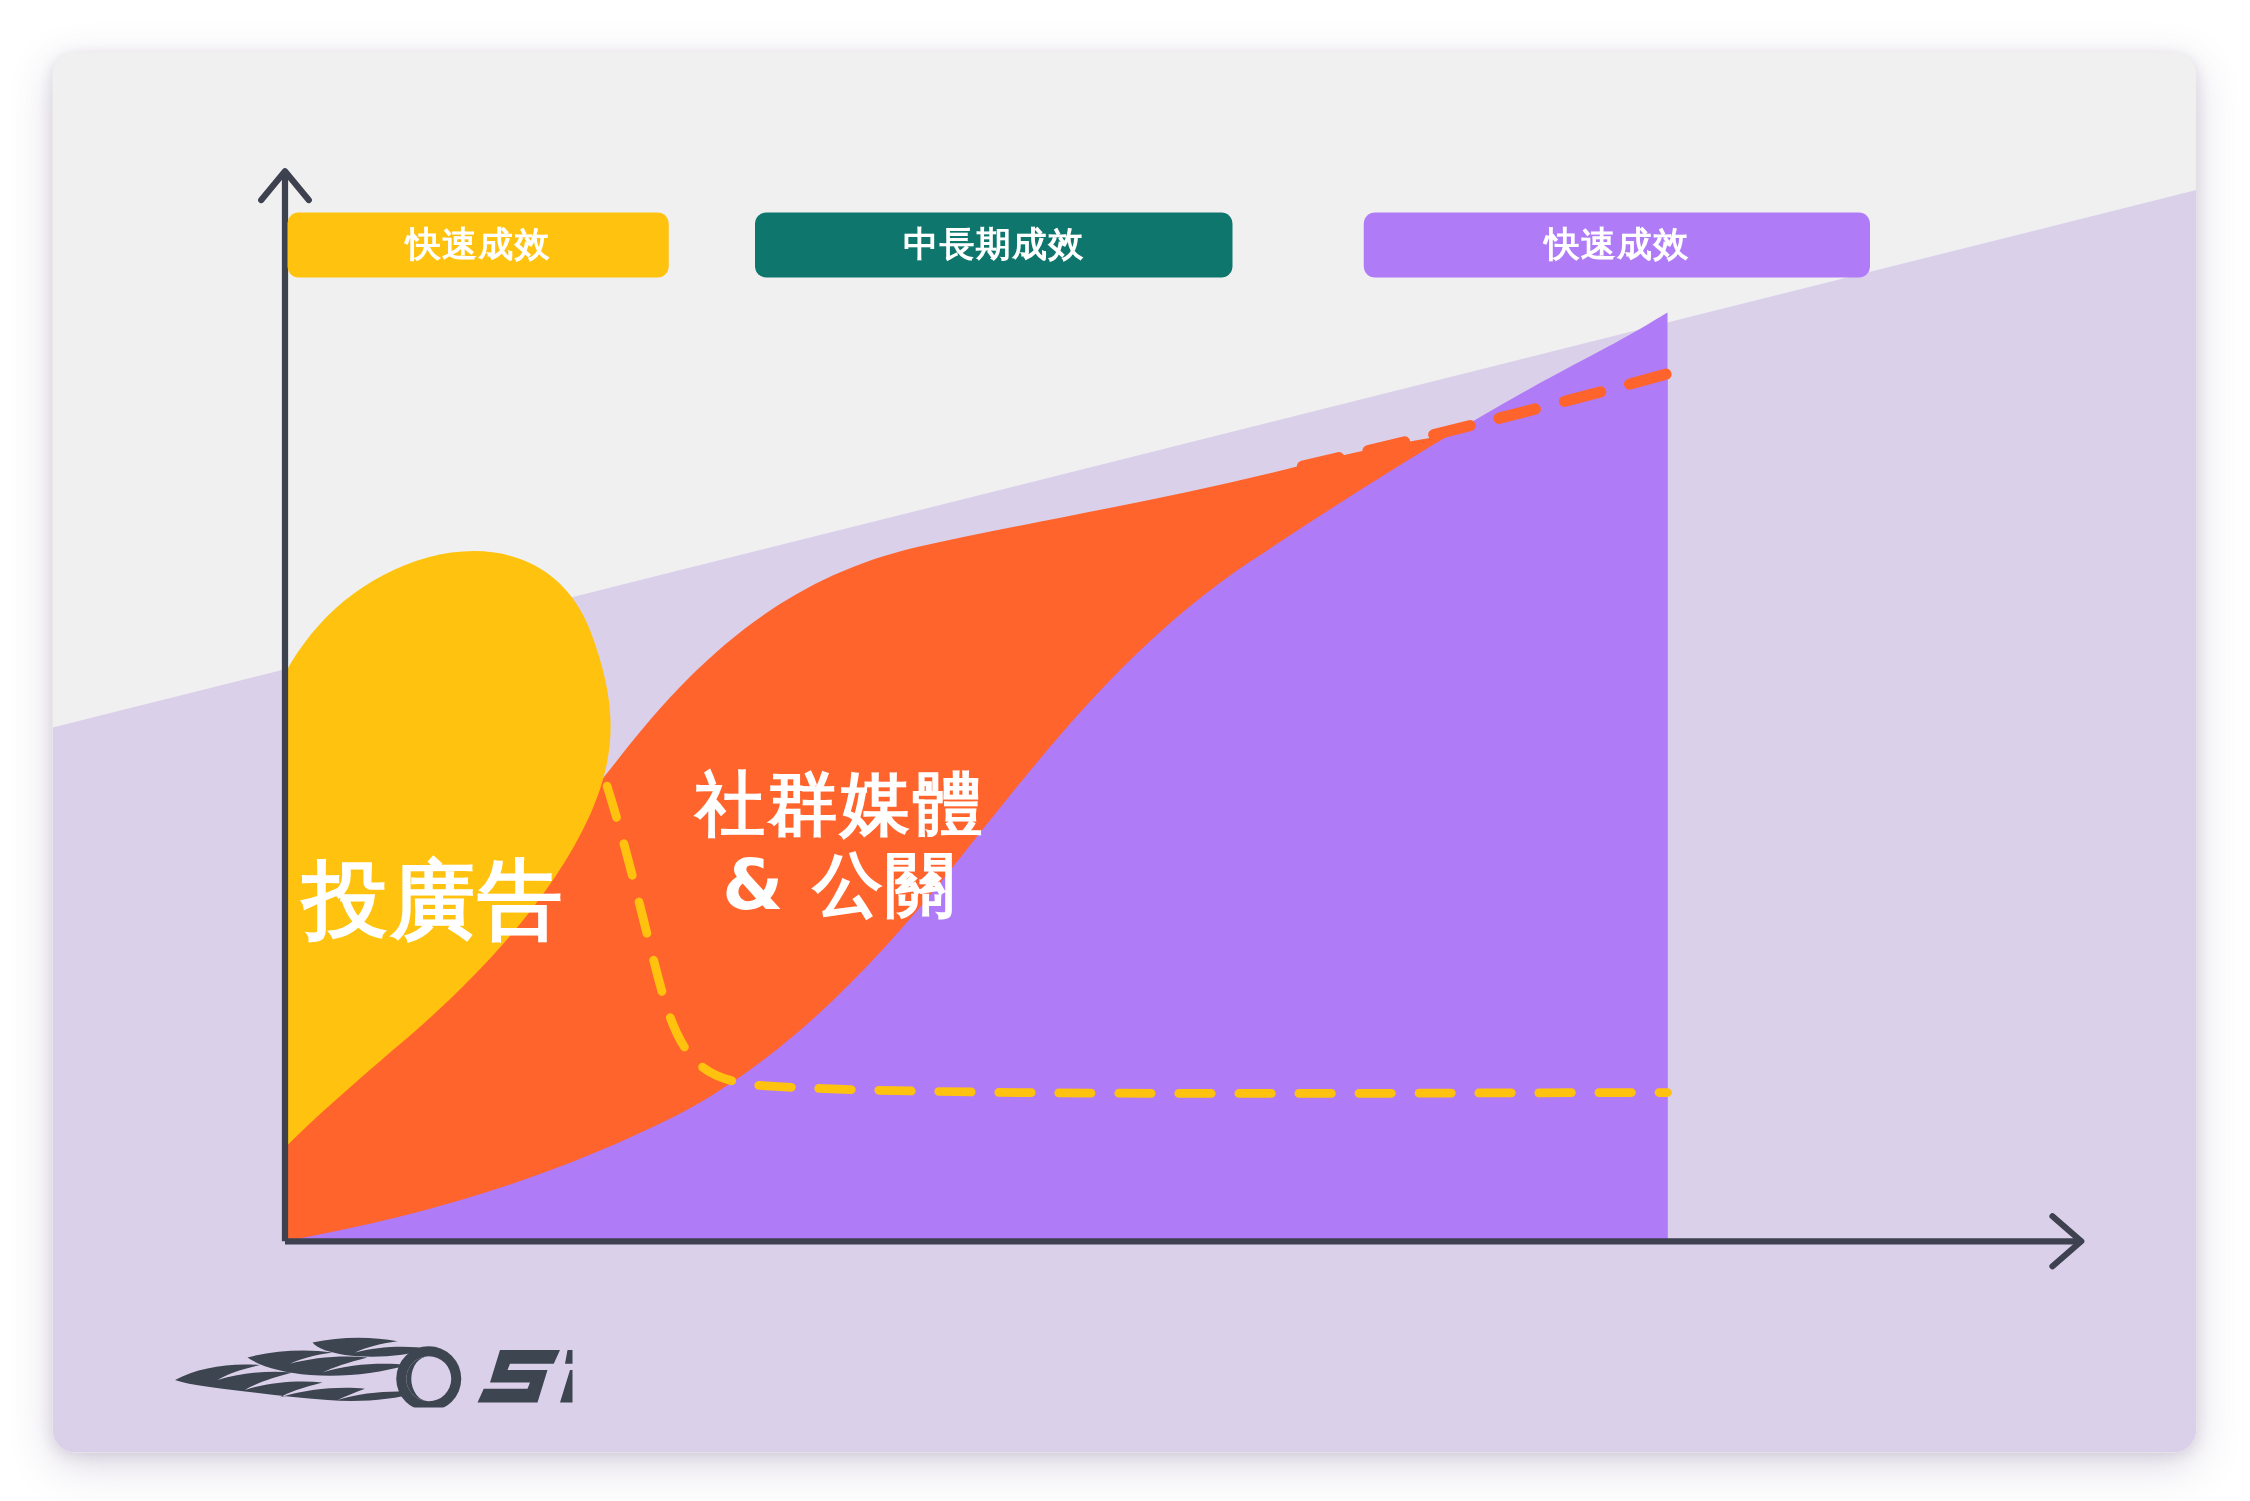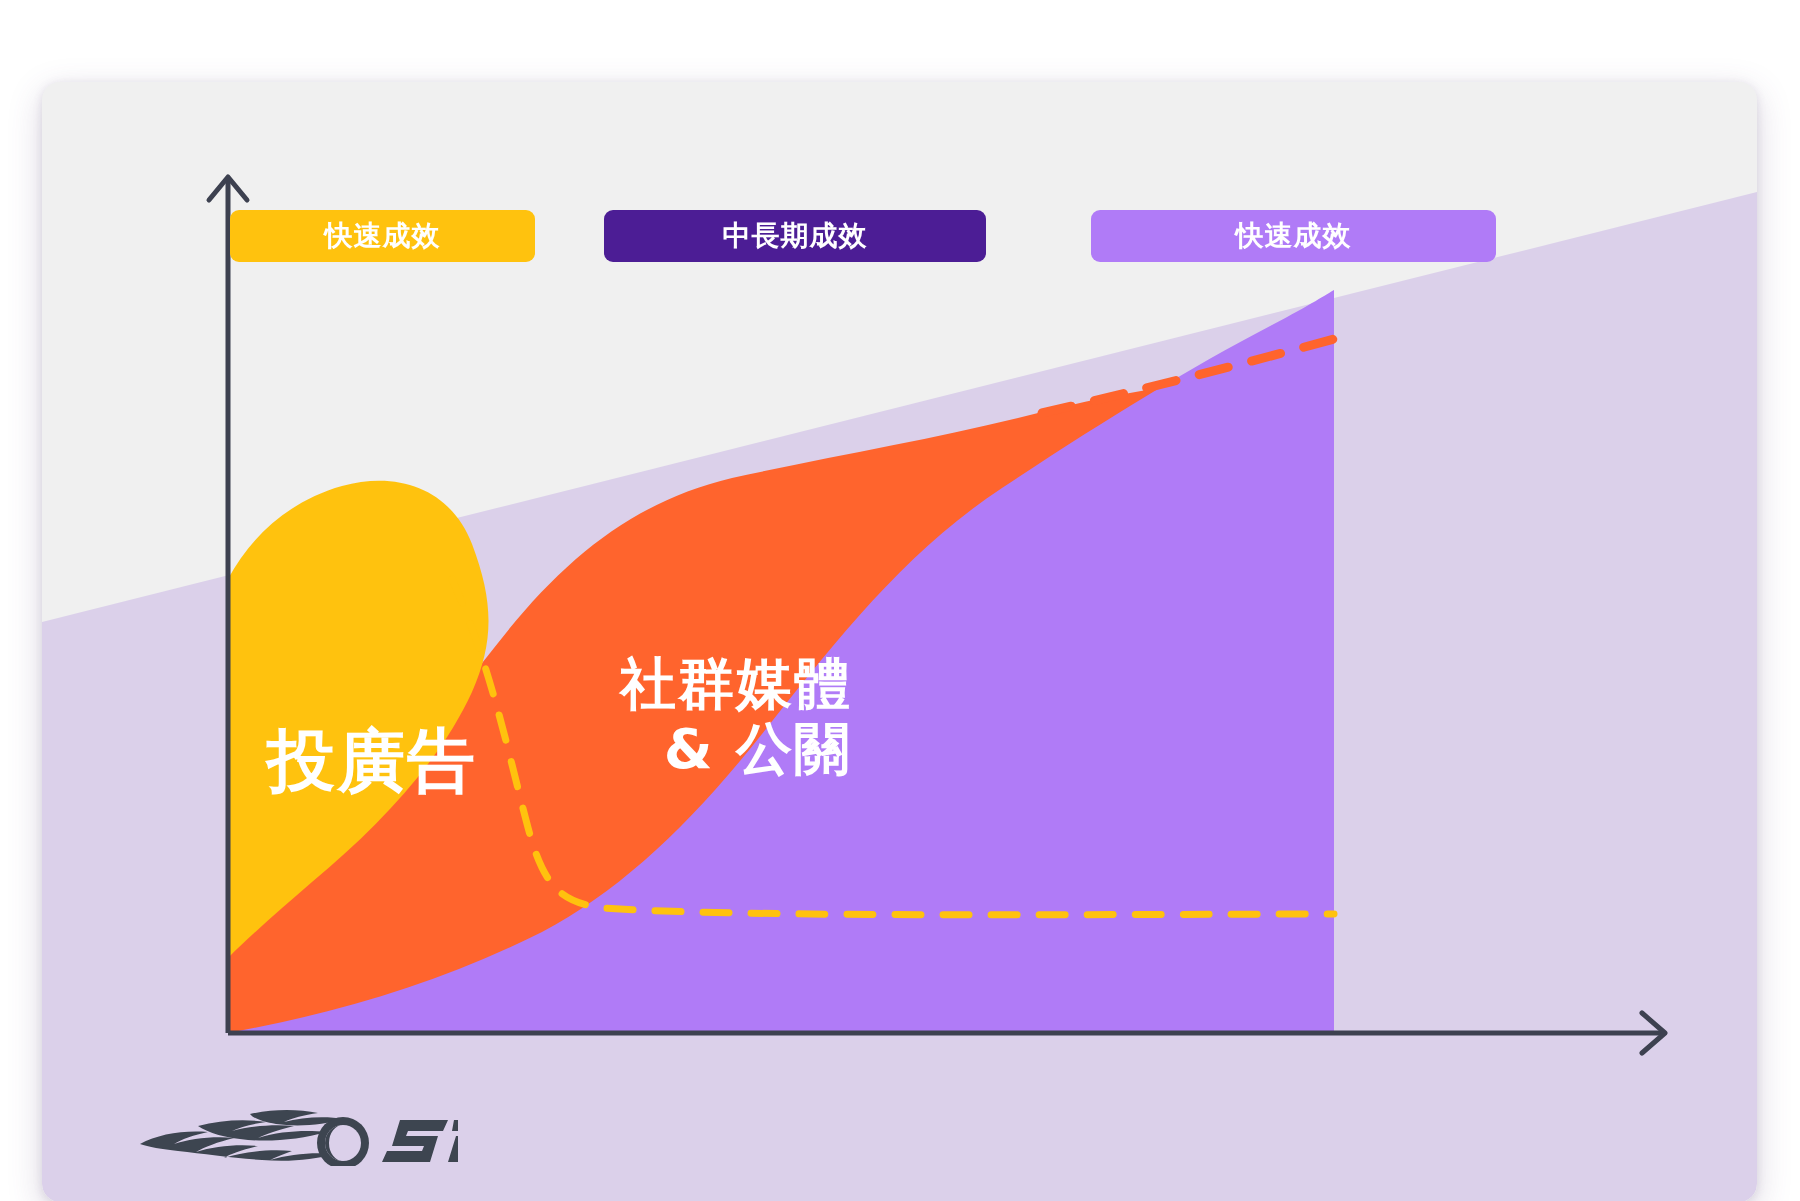--- a/index.html
+++ b/index.html
@@ -12,21 +12,20 @@
     height: 1201px;
     overflow: hidden;
     font-family: "Liberation Sans", "DejaVu Sans", sans-serif;
   }
 
   #stage {
     position: relative;
     width: 1800px;
     height: 916px;
     background: #ffffff;
-    margin-top: 40px;
   }
 
   
   #card {
     position: absolute;
     left: 42px;
     top: 42px;
     width: 1715px;
     height: 1120px;
     border-radius: 18px;
@@ -71,21 +70,21 @@
   }
   #pill-quick  { left: 188px;  top: 128px; width: 305px; }
   #pill-mid    { left: 562px;  top: 128px; width: 382px; }
   #pill-long   { left: 1049px; top: 128px; width: 405px; }
 
   
   .area-label {
     position: absolute;
     color: #ffffff;
     font-weight: 700;
-    text-align: right;
+    text-align: center;
     line-height: 1.16;
     pointer-events: none;
     font-family: "DejaVu Sans", "Liberation Sans", sans-serif;
     white-space: pre-line;
   }
   #label-ads {
     left: 175px;
     top: 640px;
     width: 260px;
     font-size: 68px;
@@ -182,21 +181,21 @@
 
       </g>
     </svg>
 
     <div class="legend-row">
 
       <div class="pill" id="pill-quick" style="background:#FFC20E;">
         <span>快速成效</span>
       </div>
 
-      <div class="pill" id="pill-mid" style="background:#4c1d95;">
+      <div class="pill" id="pill-mid" style="background:#0f766e;">
         <span>中長期成效</span>
       </div>
 
       <div class="pill" id="pill-long" style="background:#B07BF7;">
         <span>快速成效</span>
       </div>
 
     </div>
 
     <div class="area-label" id="label-ads">投廣告</div>

